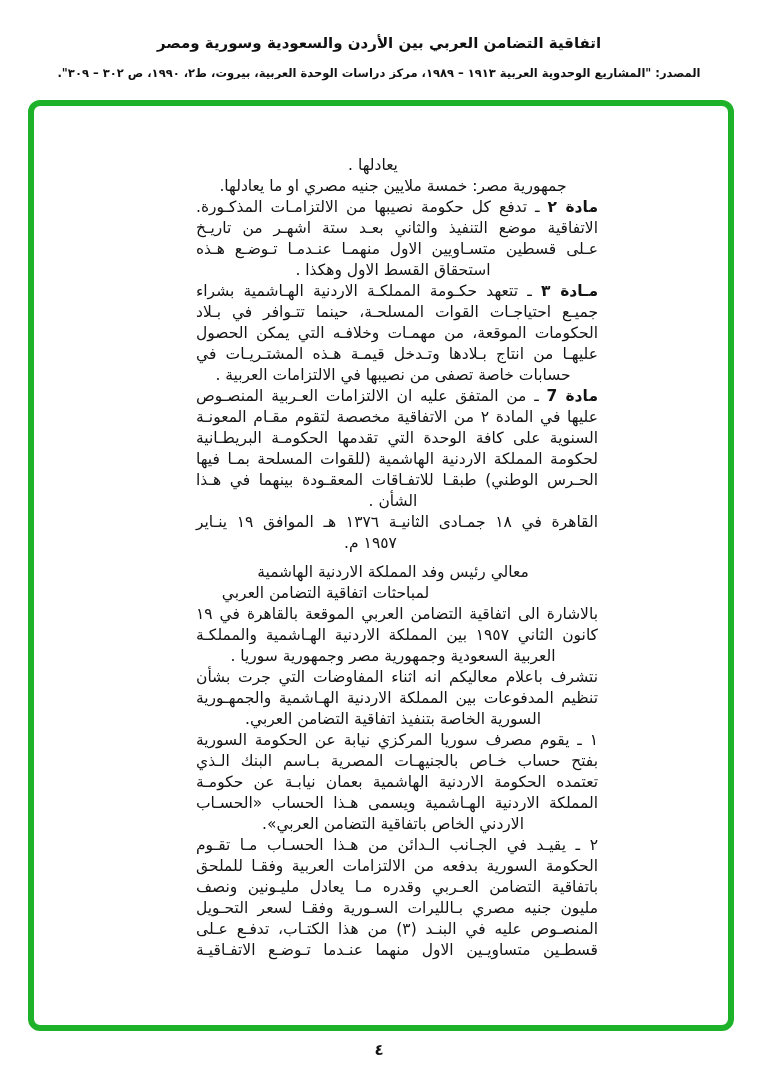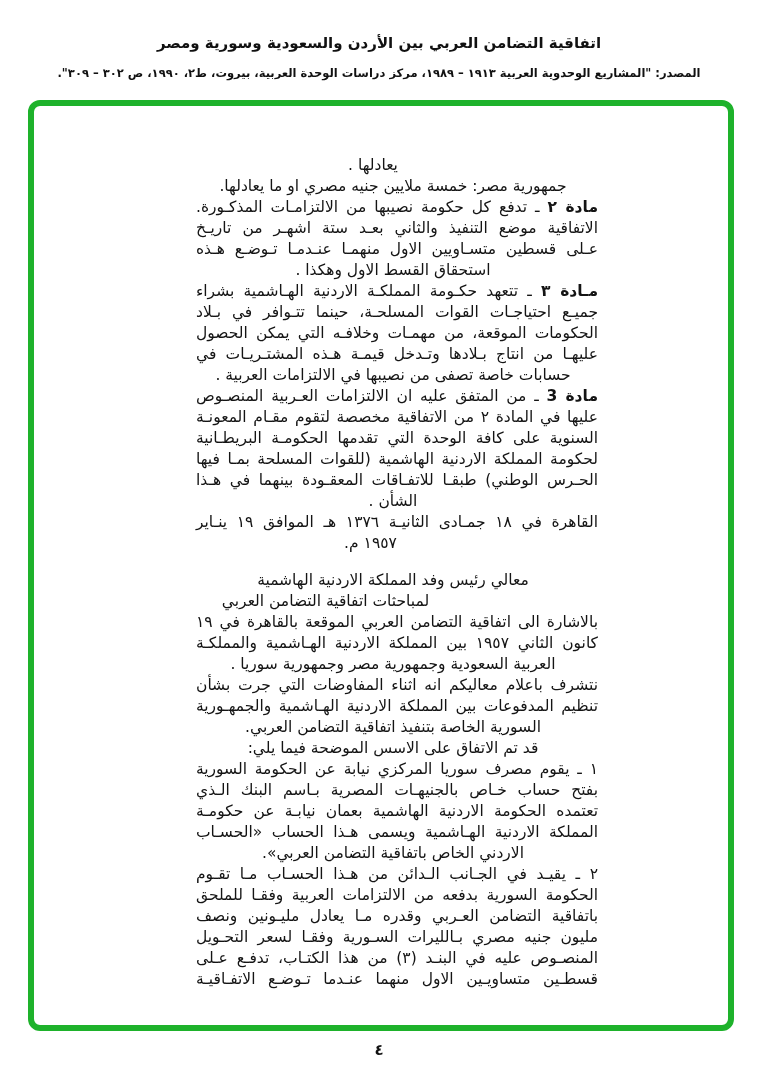--- a/index.html
+++ b/index.html
@@ -64,37 +64,36 @@
       <div class="ln r">جمهورية مصر: خمسة ملايين جنيه مصري او ما يعادلها.</div>
       <div class="ln j"><b>مادة ٢</b> ـ تدفع كل حكومة نصيبها من الالتزامـات المذكـورة.</div>
       <div class="ln j">الاتفاقية موضع التنفيذ والثاني بعـد ستة اشهـر من تاريـخ</div>
       <div class="ln j">عـلى قسطين متسـاويين الاول منهمـا عنـدمـا تـوضـع هـذه</div>
       <div class="ln r">استحقاق القسط الاول وهكذا .</div>
       <div class="ln j"><b>مـادة ٣</b> ـ تتعهد حكـومة المملكـة الاردنية الهـاشمية بشراء</div>
       <div class="ln j">جميـع احتياجـات القوات المسلحـة، حينما تتـوافر في بـلاد</div>
       <div class="ln j">الحكومات الموقعة، من مهمـات وخلافـه التي يمكن الحصول</div>
       <div class="ln j">عليهـا من انتاج بـلادها وتـدخل قيمـة هـذه المشتـريـات في</div>
       <div class="ln r">حسابات خاصة تصفى من نصيبها في الالتزامات العربية .</div>
-      <div class="ln j"><b>مادة 3</b> ـ من المتفق عليه ان الالتزامات العـربية المنصـوص</div>
+      <div class="ln j"><b>مادة 7</b> ـ من المتفق عليه ان الالتزامات العـربية المنصـوص</div>
       <div class="ln j">عليها في المادة ٢ من الاتفاقية مخصصة لتقوم مقـام المعونـة</div>
       <div class="ln j">السنوية على كافة الوحدة التي تقدمها الحكومـة البريطـانية</div>
       <div class="ln j">لحكومة المملكة الاردنية الهاشمية (للقوات المسلحة بمـا فيها</div>
       <div class="ln j">الحـرس الوطني) طبقـا للاتفـاقات المعقـودة بينهما في هـذا</div>
       <div class="ln r">الشأن .</div>
       <div class="ln j">القاهرة في ١٨ جمـادى الثانيـة ١٣٧٦ هـ الموافق ١٩ ينـاير</div>
       <div class="ln r" style="padding-right: 45px;">١٩٥٧ م.</div>
-      <div class="ln r" style="margin-top: 16px;">معالي رئيس وفد المملكة الاردنية الهاشمية</div>
+      <div class="ln r" style="margin-top: 8px;">معالي رئيس وفد المملكة الاردنية الهاشمية</div>
       <div class="ln r" style="padding-right: 135px;">لمباحثات اتفاقية التضامن العربي</div>
       <div class="ln j">بالاشارة الى اتفاقية التضامن العربي الموقعة بالقاهرة في ١٩</div>
       <div class="ln j">كانون الثاني ١٩٥٧ بين المملكة الاردنية الهـاشمية والمملكـة</div>
       <div class="ln r">العربية السعودية وجمهورية مصر وجمهورية سوريا .</div>
       <div class="ln j">نتشرف باعلام معاليكم انه اثناء المفاوضات التي جرت بشأن</div>
       <div class="ln j">تنظيم المدفوعات بين المملكة الاردنية الهـاشمية والجمهـورية</div>
       <div class="ln r">السورية الخاصة بتنفيذ اتفاقية التضامن العربي.</div>
-      <div class="ln r">قد تم الاتفاق على الاسس الموضحة فيما يلي:</div>
       <div class="ln j">١ ـ يقوم مصرف سوريا المركزي نيابة عن الحكومة السورية</div>
       <div class="ln j">بفتح حساب خـاص بالجنيهـات المصرية بـاسم البنك الـذي</div>
       <div class="ln j">تعتمده الحكومة الاردنية الهاشمية بعمان نيابـة عن حكومـة</div>
       <div class="ln j">المملكة الاردنية الهـاشمية ويسمى هـذا الحساب «الحسـاب</div>
       <div class="ln r">الاردني الخاص باتفاقية التضامن العربي».</div>
       <div class="ln j">٢ ـ يقيـد في الجـانب الـدائن من هـذا الحسـاب مـا تقـوم</div>
       <div class="ln j">الحكومة السورية بدفعه من الالتزامات العربية وفقـا للملحق</div>
       <div class="ln j">باتفاقية التضامن العـربي وقدره مـا يعادل مليـونين ونصف</div>
       <div class="ln j">مليون جنيه مصري بـالليرات السـورية وفقـا لسعر التحـويل</div>
       <div class="ln j">المنصـوص عليه في البنـد (٣) من هذا الكتـاب، تدفـع عـلى</div>

